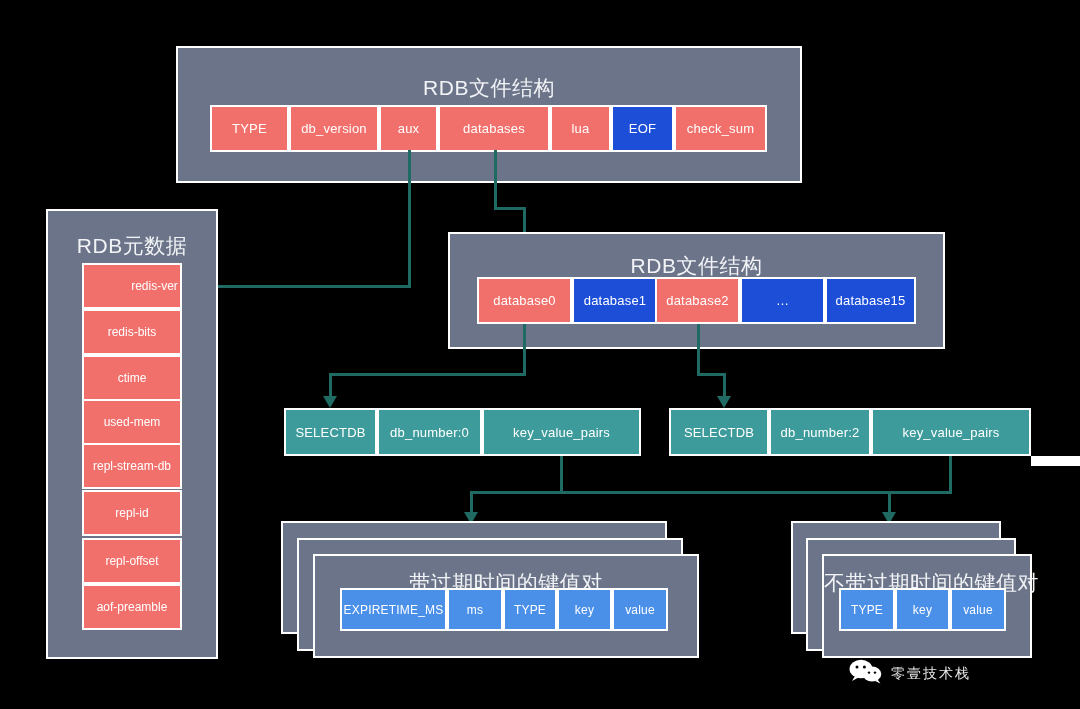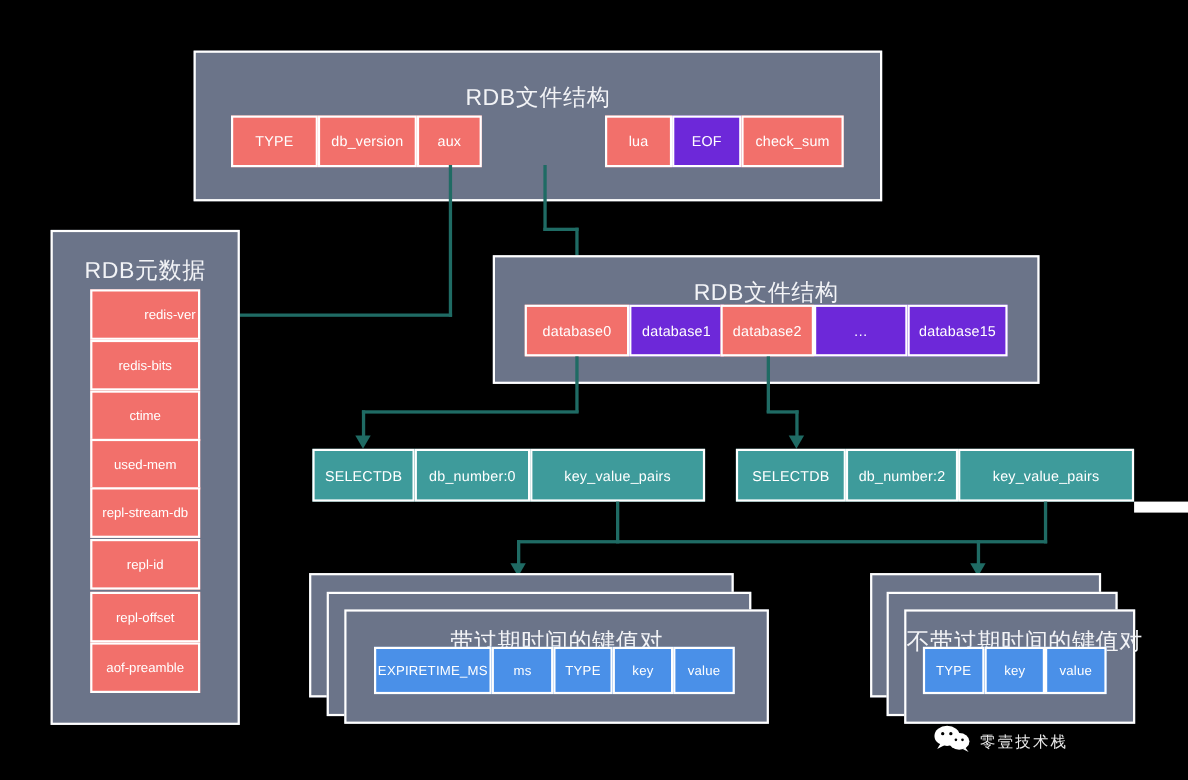--- a/index.html
+++ b/index.html
@@ -45,21 +45,21 @@
     display: flex;
     align-items: center;
     justify-content: center;
     color: #FFFFFF;
     font-size: 13px;
     letter-spacing: 0.2px;
     white-space: nowrap;
     overflow: hidden;
   }
   .cell.red   { background: #F2706B; }
-  .cell.gray  { background: #6d28d9; }
+  .cell.gray  { background: #1d4ed8; }
   .cell.teal  { background: #3E9B9B; }
   .cell.blue  { background: #4A90E8; }
 
   .cell.small { font-size: 12px; }
 
   
   .meta-cell {
     position: absolute;
     left: 82px;
     width: 100px;
@@ -134,20 +134,21 @@
 
 <div id="stage">
 
   <div class="panel" style="left:176px; top:46px; width:626px; height:137px;">
     <div class="panel-title" style="top:26px;">RDB文件结构</div>
   </div>
 
   <div class="cell red" style="left:210px; top:105px; width:79px; height:47px;">TYPE</div>
   <div class="cell red" style="left:289px; top:105px; width:90px; height:47px;">db_version</div>
   <div class="cell red" style="left:379px; top:105px; width:59px; height:47px;">aux</div>
+  <div class="cell red" style="left:438px; top:105px; width:112px; height:47px;">databases</div>
   <div class="cell red" style="left:550px; top:105px; width:61px; height:47px;">lua</div>
   <div class="cell gray" style="left:611px; top:105px; width:63px; height:47px;">EOF</div>
   <div class="cell red" style="left:674px; top:105px; width:93px; height:47px;">check_sum</div>
 
   <div class="line v" style="left:408px; top:150px; height:138px;"></div>
   <div class="line h" style="left:196px; top:285px; width:215px;"></div>
   <div class="arrow left" style="left:185px; top:279px;"></div>
 
   <div class="line v" style="left:494px; top:150px; height:60px;"></div>
   <div class="line h" style="left:494px; top:207px; width:32px;"></div>

